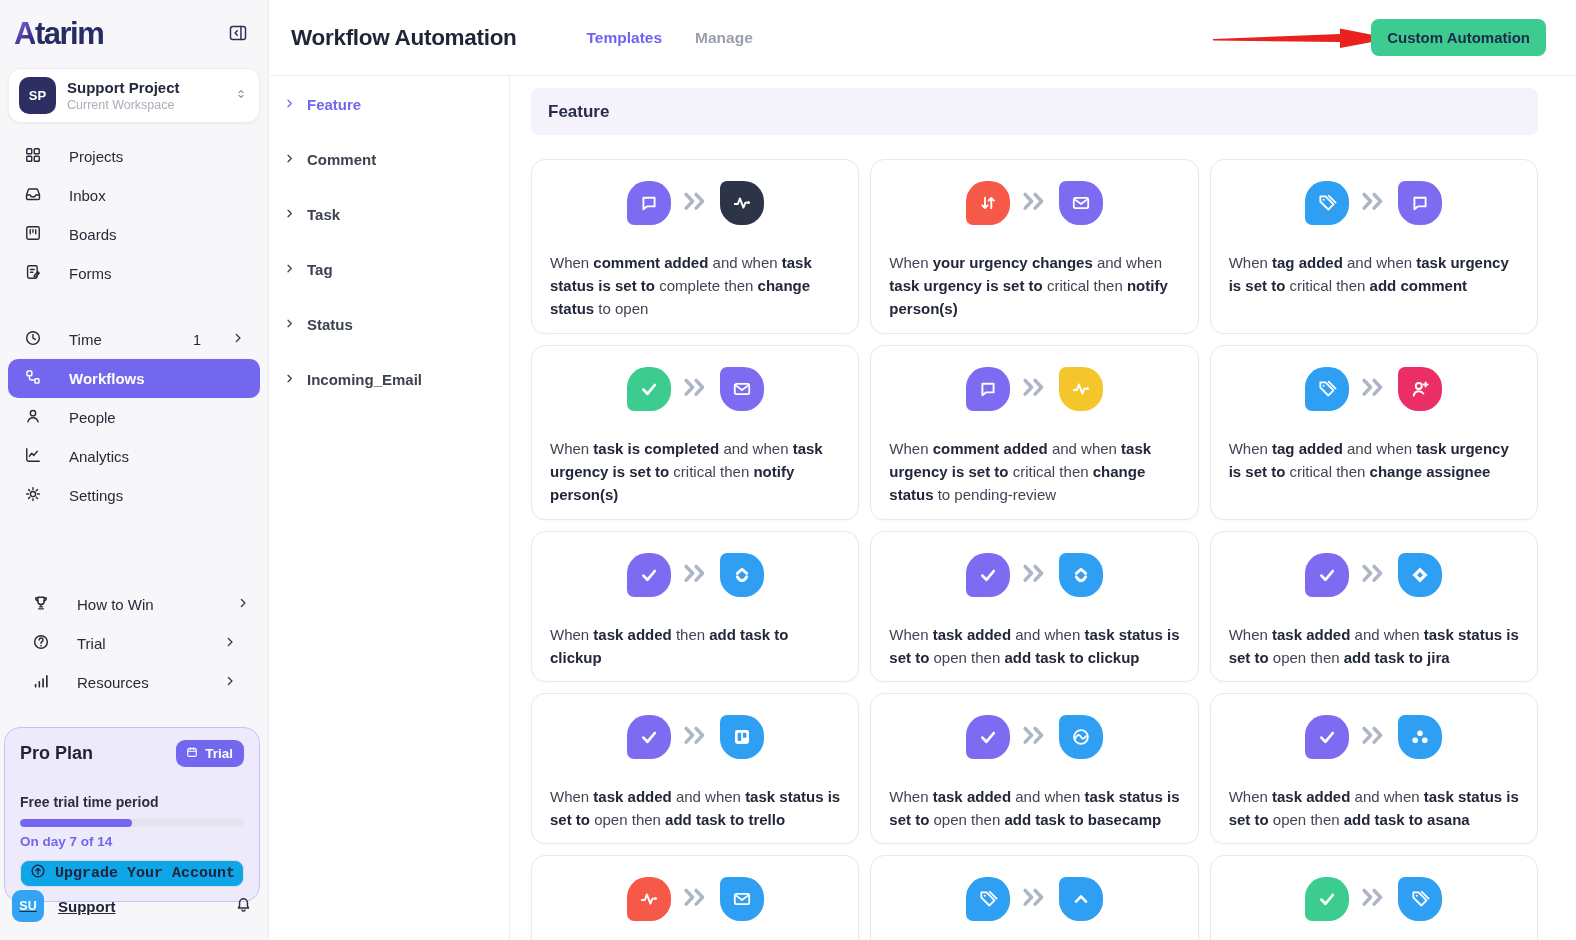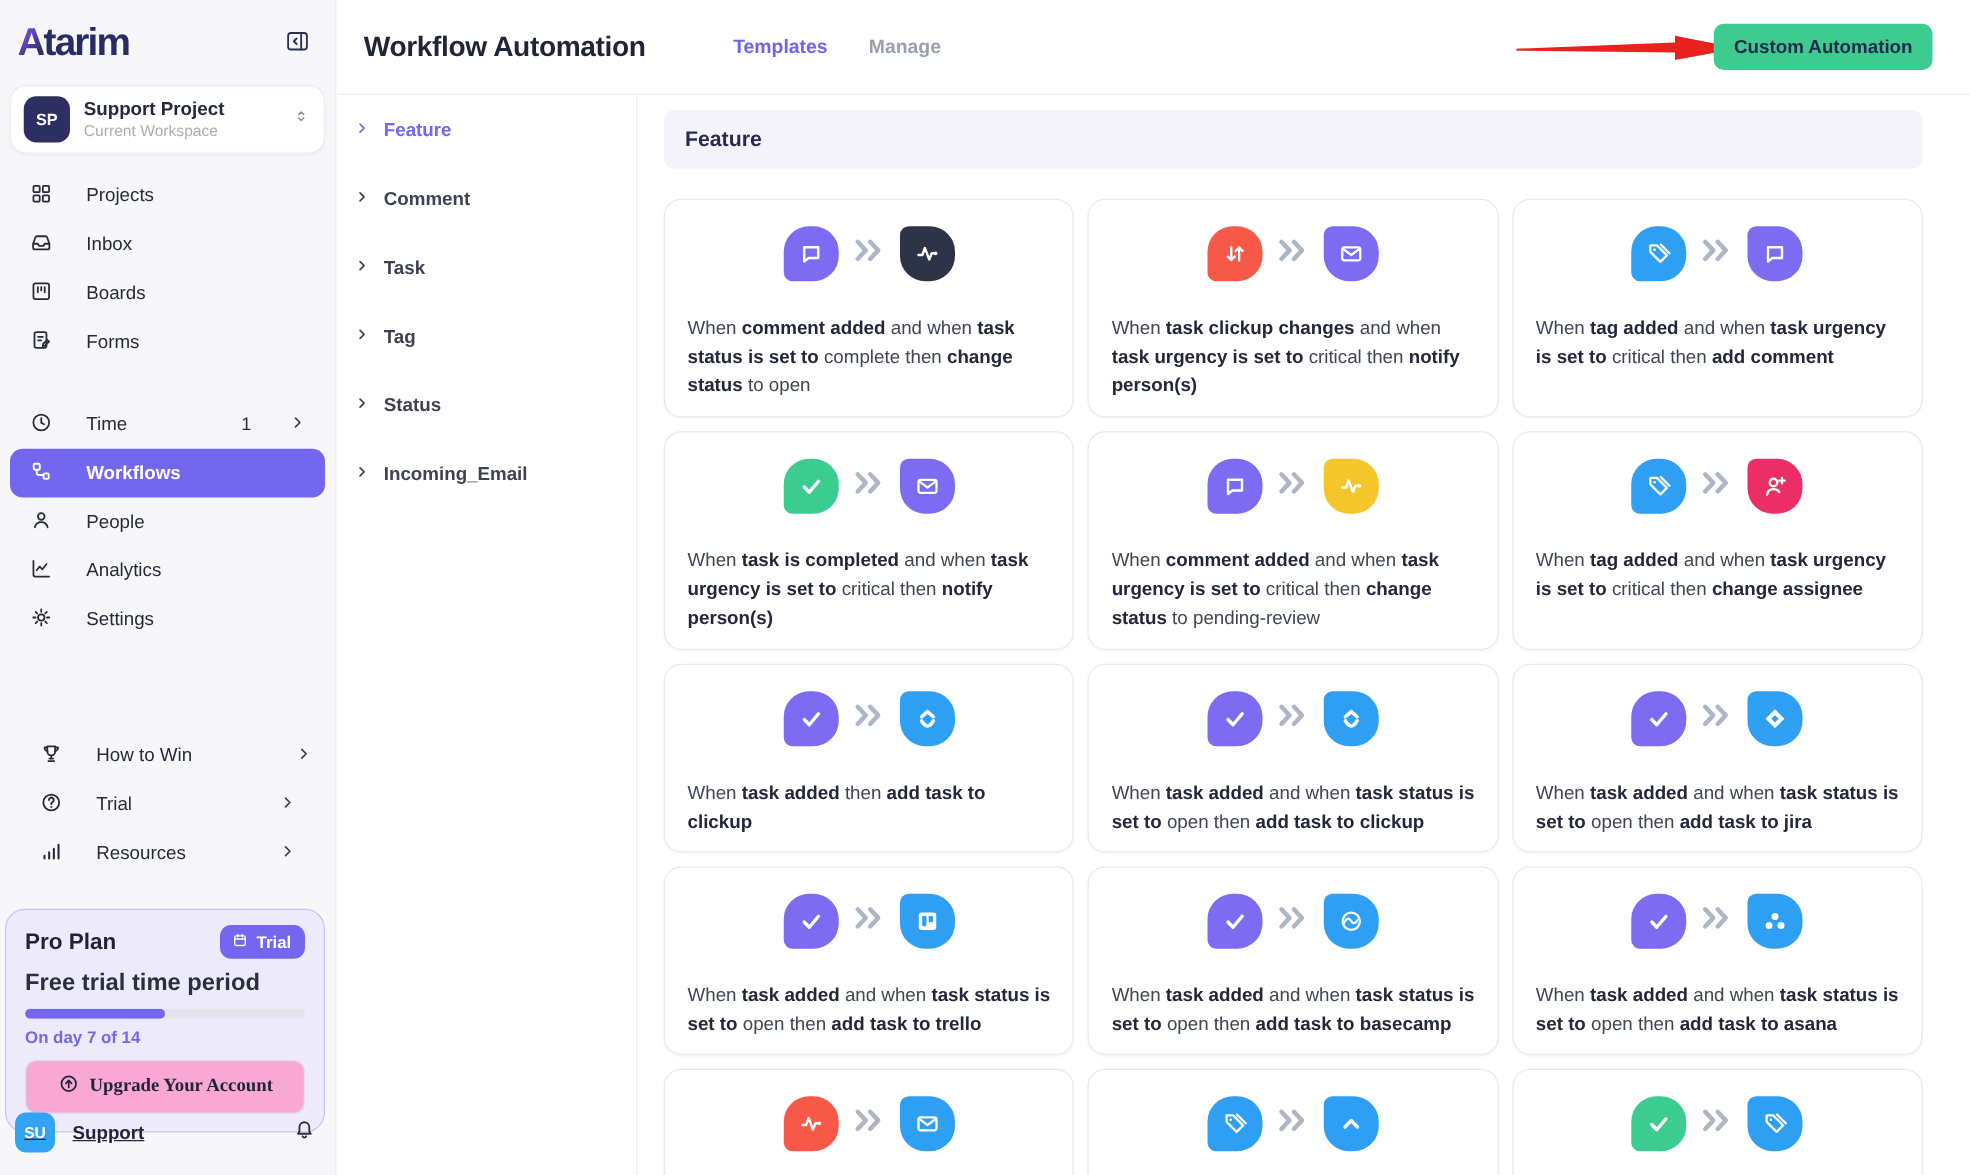--- a/index.html
+++ b/index.html
@@ -38,27 +38,27 @@
   .nav-secondary { position:absolute; left:8px; right:8px; top:585px; }
   .progress-pill { width:71px; height:10px; border-radius:5px; background:#7267ee; margin-left:4px; }
 
   .plan-card { position:absolute; left:4px; top:727px; width:256px; background:#edebfb;
     border:1px solid #c9c3f2; border-radius:16px; padding:12px 15px 14px 15px; }
   .plan-head { display:flex; align-items:center; justify-content:space-between; }
   .plan-title { font-size:18px; font-weight:bold; color:#1f2433; }
   .trial-badge { background:#7267ee; color:#fff; font-size:13.5px; font-weight:bold; border-radius:9px;
     padding:5px 11px 5px 9px; display:flex; align-items:center; gap:6px; }
   .trial-badge svg { width:14px; height:14px; }
-  .plan-sub { font-size:19px; font-weight:600; color:#2a2f3e; margin-top:9px; }
+  .plan-sub { font-size:14px; font-weight:600; color:#2a2f3e; margin-top:27px; }
   .plan-bar { margin-top:9px; height:8px; border-radius:4px; background:#e4e3ee; overflow:hidden; }
   .plan-bar > div { height:100%; background:#7267ee; border-radius:4px; }
   .plan-day { margin-top:7px; font-size:13.5px; font-weight:bold; color:#7267ee; }
-  .upgrade-btn { margin-top:11px; width:100%; height:43px; background:#f9a8d4; border:1px solid #dcdbe6;
+  .upgrade-btn { margin-top:11px; width:100%; height:27px; background:#0ea5e9; border:1px solid #dcdbe6;
     border-radius:9px; font-size:15px; font-weight:bold; color:#20253a; display:flex; align-items:center;
-    justify-content:center; gap:8px; cursor:pointer; font-family:Liberation Serif, serif; }
+    justify-content:center; gap:8px; cursor:pointer; font-family:Liberation Mono, monospace; }
   .upgrade-btn svg { width:18px; height:18px; }
 
   .support-row { position:absolute; left:12px; right:14px; top:890px; display:flex; align-items:center; gap:14px; cursor:pointer;text-decoration:underline; }
   .su-avatar { width:32px; height:32px; border-radius:9px; background:#33a4f4; color:#fff; font-size:12.5px;
     font-weight:bold; display:flex; align-items:center; justify-content:center; }
   .support-lbl { flex:1; font-size:15px; font-weight:bold; color:#20253a; }
   .bell svg { width:21px; height:21px; color:#2b3040; }
 
   
   .topbar { position:absolute; left:270px; top:0; right:0; height:76px; background:#fff;
@@ -350,21 +350,21 @@
        <span class="sep"><svg viewBox="0 0 26 20" fill="none" stroke="#aeb6c6" stroke-width="3.4" stroke-linecap="round" stroke-linejoin="round">
               <path d="M4 3.2l6.2 6.6L4 16.4M13.6 3.2l6.2 6.6-6.2 6.6"></path>
             </svg></span>
        <span class="blob r" style="background:#7d6cf2;--blob:#7d6cf2">
             <svg viewBox="0 0 24 24" fill="none" stroke="currentColor" stroke-width="1.8" stroke-linecap="round" stroke-linejoin="round">
               <rect x="4.8" y="6.8" width="14.4" height="10.4" rx="1.6"></rect>
               <path d="M5.4 8.1 12 13l6.6-4.9"></path>
             </svg>
           </span>
      </div>
-     <div class="card-text">When <b>task clickup changes</b> and when <b>task urgency is set to</b> critical then <b>notify person(s)</b></div>
+     <div class="card-text">When <b>your urgency changes</b> and when <b>task urgency is set to</b> critical then <b>notify person(s)</b></div>
       </div>
       <div class="card tall">
         <div class="card-icons">
        <span class="blob l" style="background:#2e9ff3;--blob:#2e9ff3">
             <svg viewBox="0 0 24 24" fill="none" stroke="currentColor" stroke-width="1.8" stroke-linecap="round" stroke-linejoin="round">
               <path d="M5.3 5.3h5.2l8 8-5.2 5.2-8-8z"></path>
               <circle cx="8.7" cy="8.7" r="1" fill="currentColor" stroke="none"></circle>
               <path d="M13.6 4.6l7 7"></path>
             </svg>
           </span>

